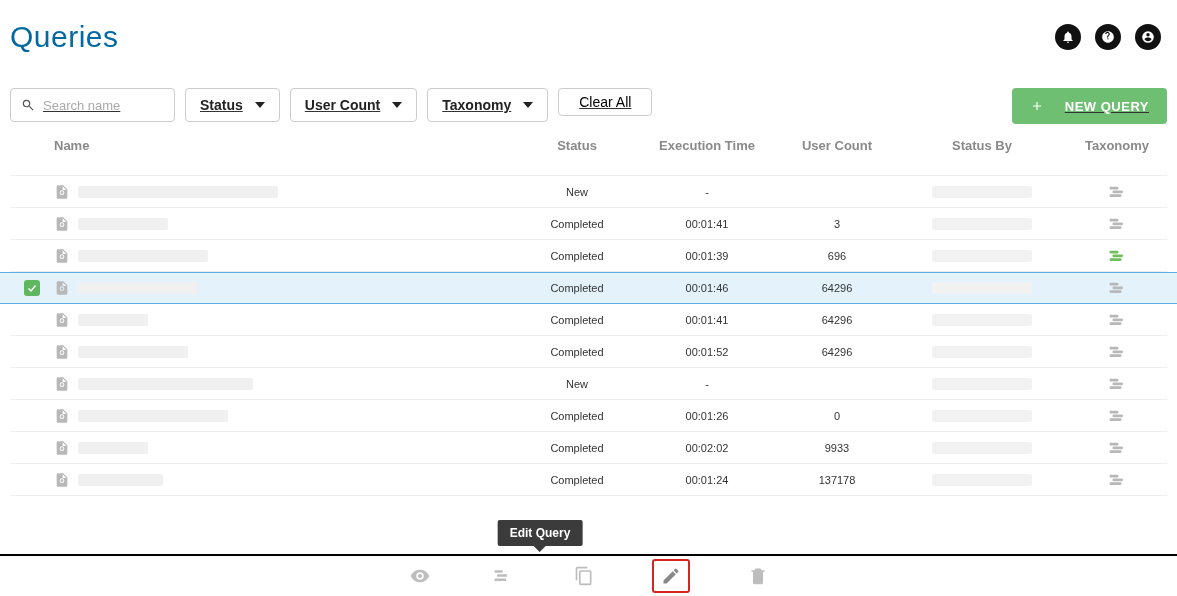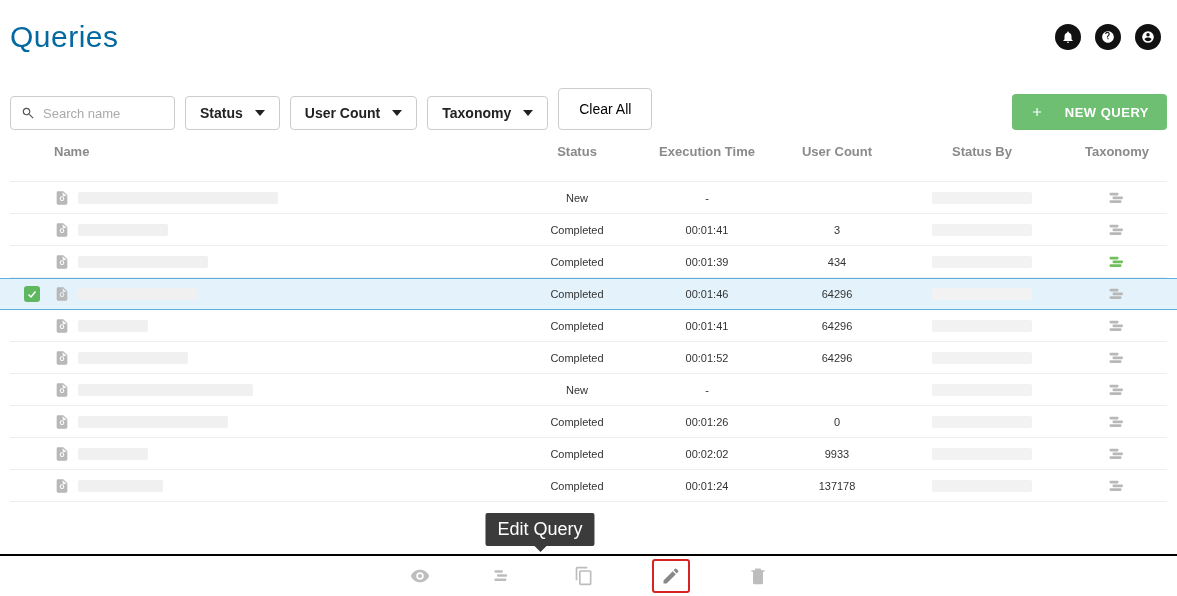--- a/index.html
+++ b/index.html
@@ -7,28 +7,28 @@
   .page { width: 1177px; height: 596px; position: relative; overflow: hidden; }
 
   
   .header { display: flex; align-items: center; justify-content: space-between; padding: 20px 10px 10px 10px; }
   .page-title { font-size: 30px; font-weight: 400; color: #0369a1; letter-spacing: 0.5px; }
   .header-icons { display: flex; gap: 14px; align-items: center; padding-right: 6px; }
   .circle-icon { width: 26px; height: 26px; border-radius: 50%; background: #111; display: flex; align-items: center; justify-content: center; color: #fff; cursor: pointer; }
   .circle-icon svg { width: 14px; height: 14px; fill: #fff; }
 
   
-  .toolbar { display: flex; align-items: flex-end; gap: 10px; padding: 24px 10px 14px 10px; }
+  .toolbar { display: flex; align-items: flex-start; gap: 10px; padding: 24px 10px 14px 10px; text-decoration: underline; }
   .search-box { display: flex; align-items: center; border: 1px solid #ccc; border-radius: 4px; height: 34px; padding: 0 10px; width: 165px; color: #888; }
   .search-box svg { width: 14px; height: 14px; fill: #555; margin-right: 6px; flex: none; }
   .search-box input { border: none; outline: none; font-size: 13px; width: 100%; background: transparent; }
   .search-box input::placeholder { color: #aaa; }
   .filter { display: flex; align-items: center; border: 1px solid #ccc; border-radius: 4px; height: 34px; padding: 0 14px; font-size: 14px; cursor: pointer; gap: 12px; font-weight: 600; color: #222; }
   .filter .caret { width: 0; height: 0; border-left: 5px solid transparent; border-right: 5px solid transparent; border-top: 6px solid #222; }
-  .clear-btn { border: 1px solid #ccc; border-radius: 4px; height: 42px; padding: 0 20px; font-size: 14px; cursor: pointer; background: #fff; }
+  .clear-btn { border: 1px solid #ccc; border-radius: 4px; height: 28px; padding: 0 20px; font-size: 14px; cursor: pointer; background: #fff; }
   .spacer { flex: 1; }
   .new-btn { background: #6fbf73; color: #fff; font-weight: 700; font-size: 13px; letter-spacing: 0.5px; border: none; border-radius: 4px; height: 36px; padding: 0 18px; display: flex; align-items: center; gap: 21px; cursor: pointer; }
   .new-btn svg { width: 14px; height: 14px; fill: #fff; }
 
   
   .table-wrap { padding: 0 10px 0 10px; }
   .thead { display: flex; align-items: flex-start; height: 38px; font-size: 13px; color: #8a8a8a; font-weight: 600; border-bottom: 1px solid #eee; }
   .col-check { width: 44px; display:flex; justify-content:center; }
   .col-name { flex: 1; padding-left: 0; }
   .col-status { width: 120px; text-align: center; }
@@ -50,21 +50,21 @@
   .checkbox svg { width: 12px; height: 12px; stroke: #fff; stroke-width: 3; fill: none; }
 
   
   .bottom-bar { position: absolute; left: 0; right: 0; bottom: 0; height: 42px; border-top: 2px solid #000; background: #fff; display: flex; align-items: center; justify-content: center; gap: 54px; }
   .bottom-bar .tool { width: 28px; height: 28px; display: flex; align-items: center; justify-content: center; cursor: pointer; border-radius: 3px; }
   .bottom-bar .tool svg { width: 20px; height: 20px; fill: #bdbdbd; }
   .bottom-bar .tool.active { border: 2px solid #d62424; width: 38px; height: 34px; }
   .bottom-bar .tool.active svg { fill: #888; }
 
   
-  .tooltip { position: absolute; background: #3b3b3b; color: #fff; font-size: 18px; font-weight: 400; padding: 6px 12px; border-radius: 2px; white-space: nowrap; transform: translateX(-50%); }
+  .tooltip { position: absolute; background: #3b3b3b; color: #fff; font-size: 12px; font-weight: 700; padding: 6px 12px; border-radius: 2px; white-space: nowrap; transform: translateX(-50%); }
   .tooltip::after { content: ""; position: absolute; left: 50%; transform: translateX(-50%); bottom: -6px; width: 0; height: 0; border-left: 6px solid transparent; border-right: 6px solid transparent; border-top: 6px solid #3b3b3b; }
 </style>
 </head>
 <body>
 
 <div class="page">
 
   <div class="header">
     <div class="page-title">Queries</div>
     <div class="header-icons">
@@ -173,21 +173,21 @@
         <div class="row">
           <div class="col-check"></div>
           <div class="name-cell col-name">
             <svg class="q-icon" viewBox="0 0 24 24">
               <path d="M14 2H6a2 2 0 0 0-2 2v16a2 2 0 0 0 2 2h12a2 2 0 0 0 2-2V8l-6-6zm-2 14.5A3.5 3.5 0 1 1 15.5 13 3.5 3.5 0 0 1 12 16.5zm0-5.5a2 2 0 1 0 2 2 2 2 0 0 0-2-2zM13 8V3.5L18.5 9H14a1 1 0 0 1-1-1z"></path>
             </svg>
             <div class="name-skel" style="width:130px"></div>
           </div>
           <div class="col-status">Completed</div>
           <div class="col-exec">00:01:39</div>
-          <div class="col-user">434</div>
+          <div class="col-user">696</div>
           <div class="col-created">
             <div class="created-skel"></div>
           </div>
           <div class="col-tax">
             <svg class="tax-icon green" viewBox="0 0 24 16">
               <rect x="2" y="1" width="12" height="3.5" rx="1.5"></rect>
               <rect x="6" y="6" width="14" height="3.5" rx="1.5"></rect>
               <rect x="2" y="11" width="16" height="3.5" rx="1.5"></rect>
             </svg>
           </div>

